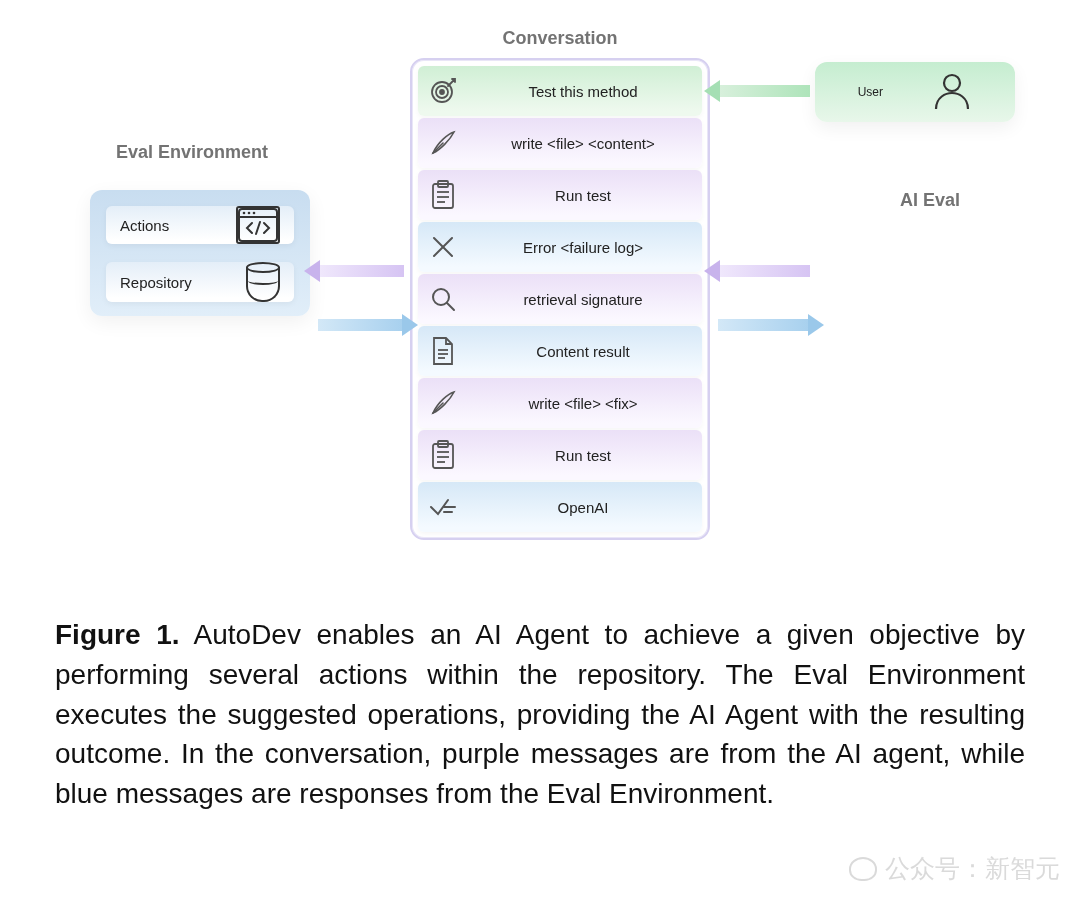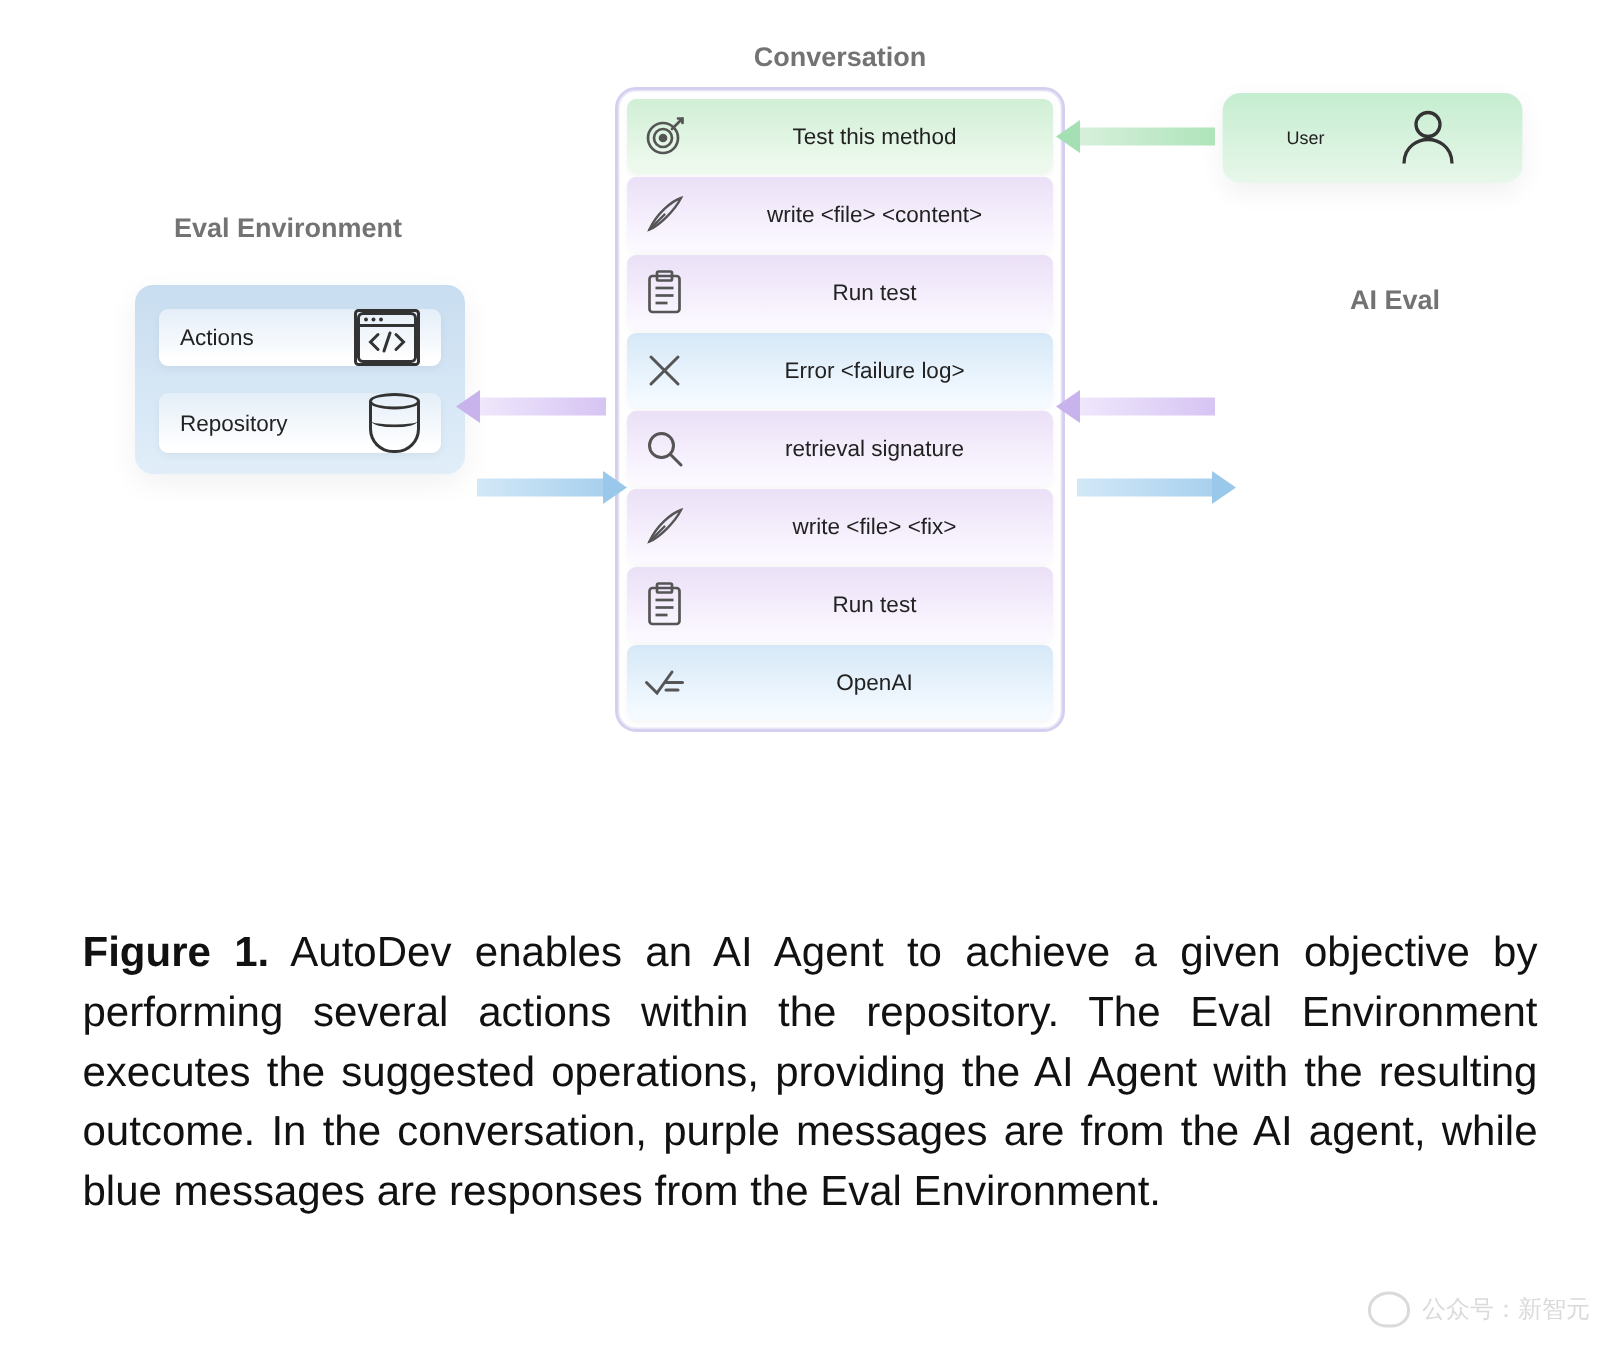--- a/index.html
+++ b/index.html
@@ -156,21 +156,21 @@
     color:#111;
     text-align: justify;
     margin-top: 10px;
   }
   .caption b { font-weight:700; }
 
   
   .watermark {
     position:absolute; bottom:14px; right:20px;
     display:flex; align-items:center; gap:8px;
-    color:#c7c7c7; font-size:16px;
+    color:#c7c7c7; font-size:25px;
     opacity:0.65;
   }
   .wm-logo {
     width:28px; height:24px; border:2px solid #c7c7c7; border-radius:50% 50% 45% 45%;
     position:relative;
   }
 </style>
 </head>
 <body>
 
@@ -247,20 +247,32 @@
       </div>
       <div class="msg purple">
         <span class="msg-icon">
           <svg width="28" height="28" viewBox="0 0 28 28" fill="none" stroke="#555" stroke-width="2">
             <circle cx="12" cy="12" r="8"></circle>
             <line x1="18" y1="18" x2="25" y2="25" stroke-linecap="round"></line>
           </svg>
         </span>
         <span class="msg-text">retrieval signature</span>
       </div>
+      <div class="msg blue">
+        <span class="msg-icon">
+          <svg width="24" height="30" viewBox="0 0 24 30" fill="none" stroke="#555" stroke-width="1.8">
+            <path d="M3 2 H15 L21 8 V28 H3 Z"></path>
+            <path d="M15 2 V8 H21"></path>
+            <line x1="7" y1="14" x2="17" y2="14"></line>
+            <line x1="7" y1="18" x2="17" y2="18"></line>
+            <line x1="7" y1="22" x2="14" y2="22"></line>
+          </svg>
+        </span>
+        <span class="msg-text">Content result</span>
+      </div>
       <div class="msg purple">
         <span class="msg-icon">
           <svg width="30" height="30" viewBox="0 0 30 30" fill="none" stroke="#555" stroke-width="1.6">
             <path d="M5 25 C12 22 22 12 26 4 C20 6 10 14 5 25 Z"></path>
             <path d="M5 25 L15 15" stroke-linecap="round"></path>
           </svg>
         </span>
         <span class="msg-text">write &lt;file&gt; &lt;fix&gt;</span>
       </div>
       <div class="msg purple">

